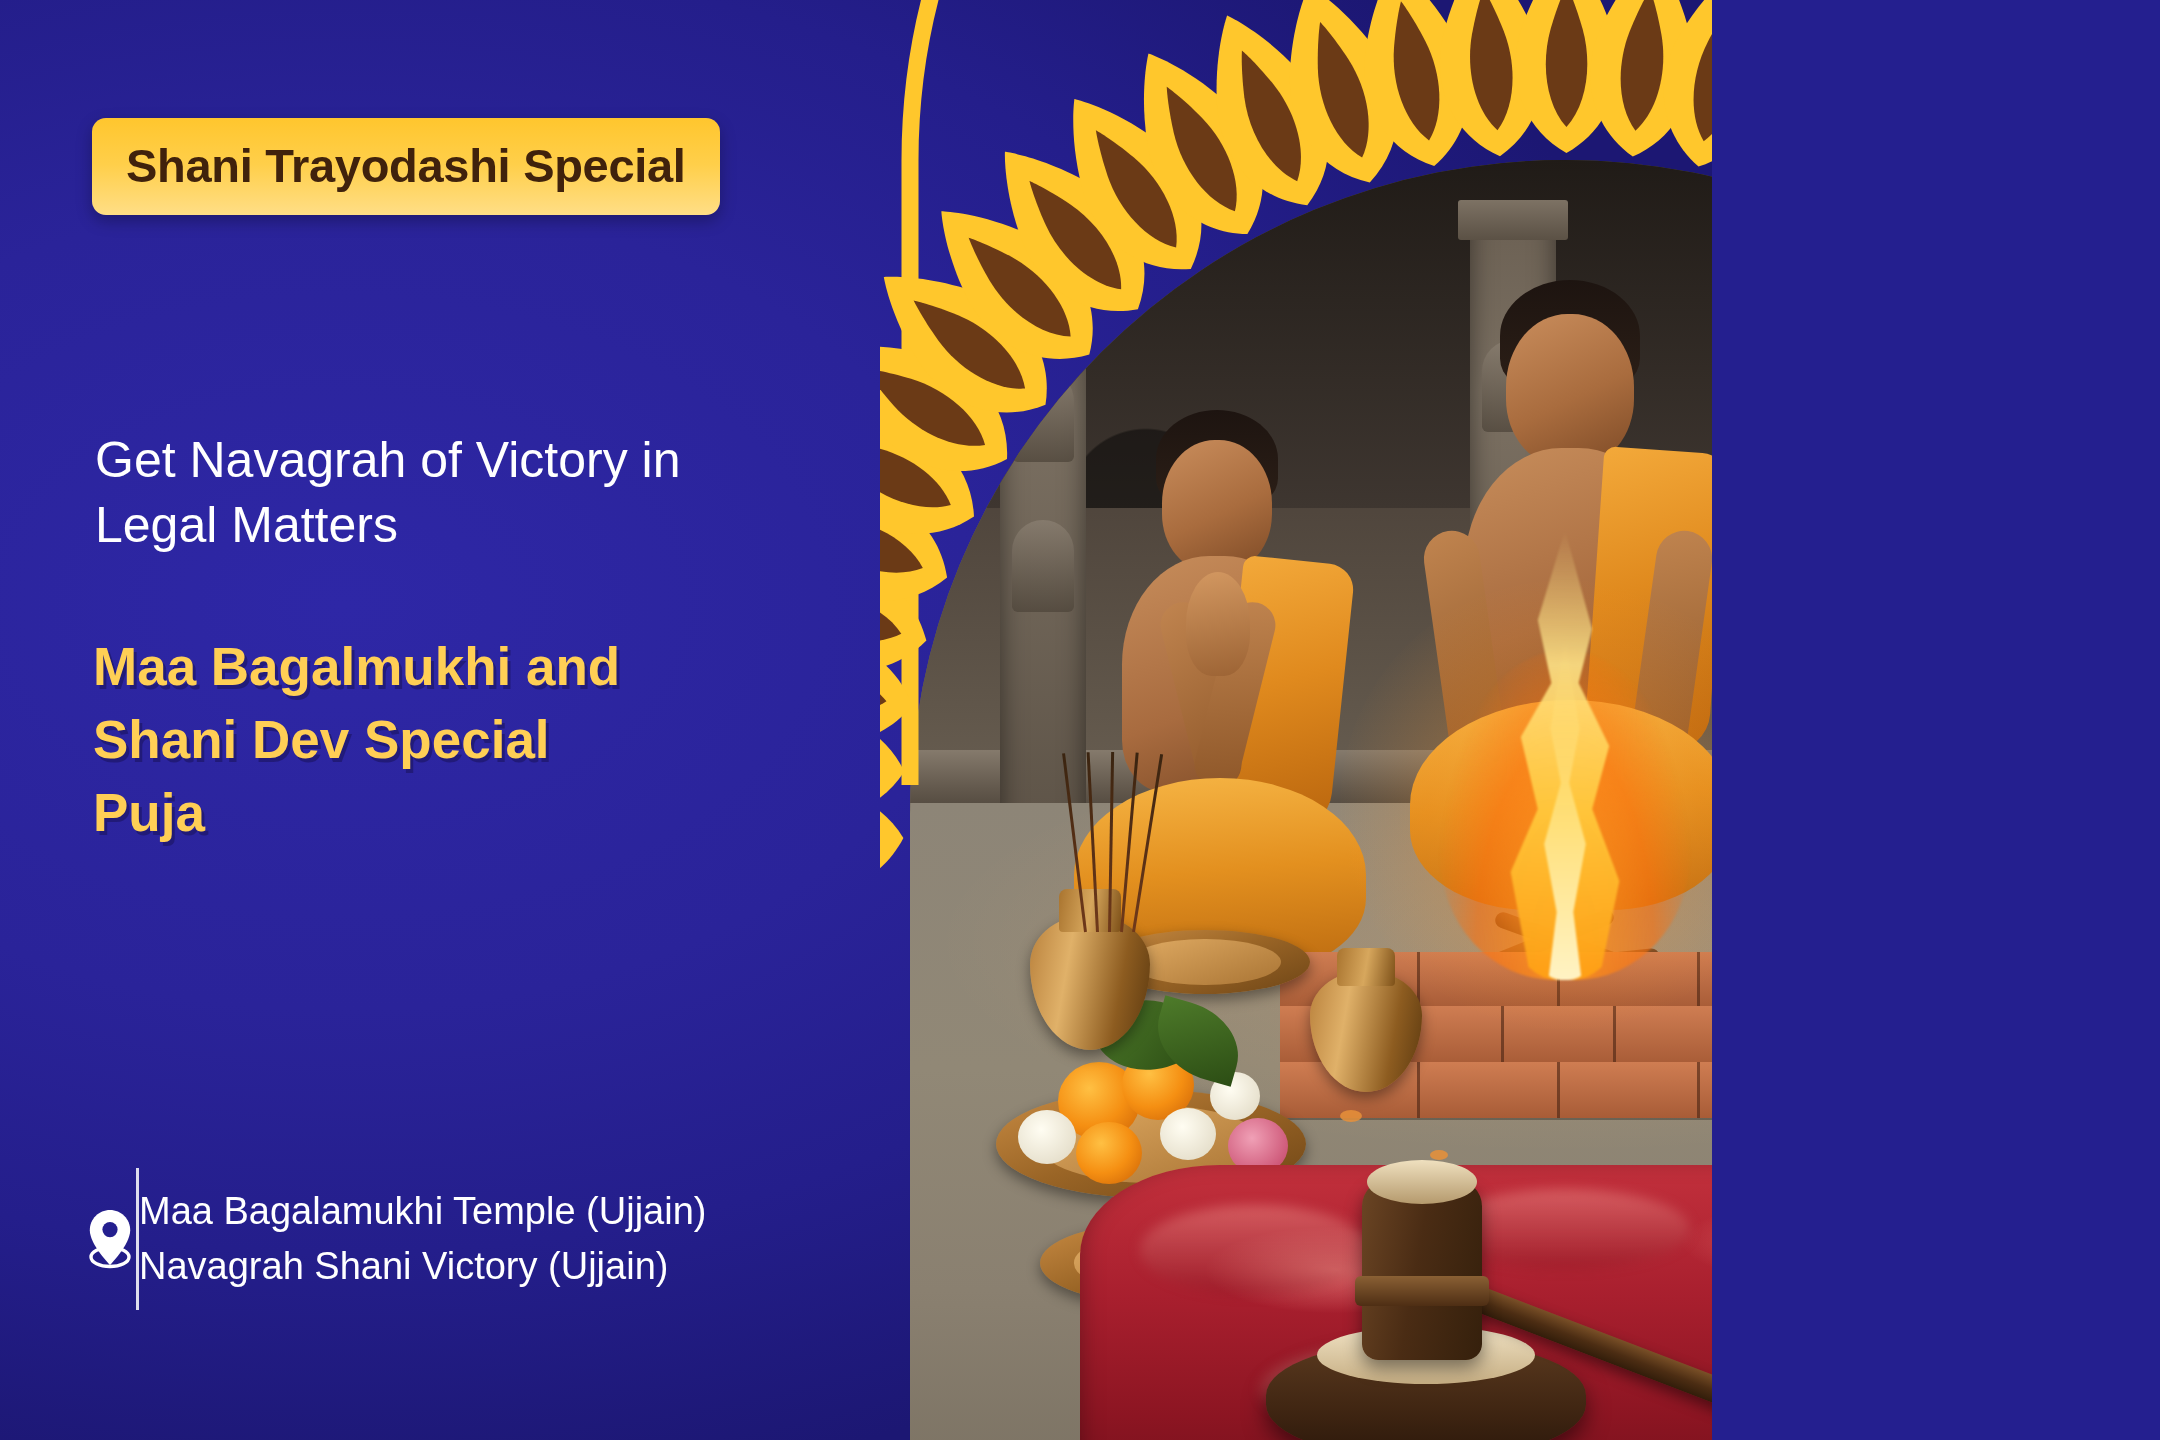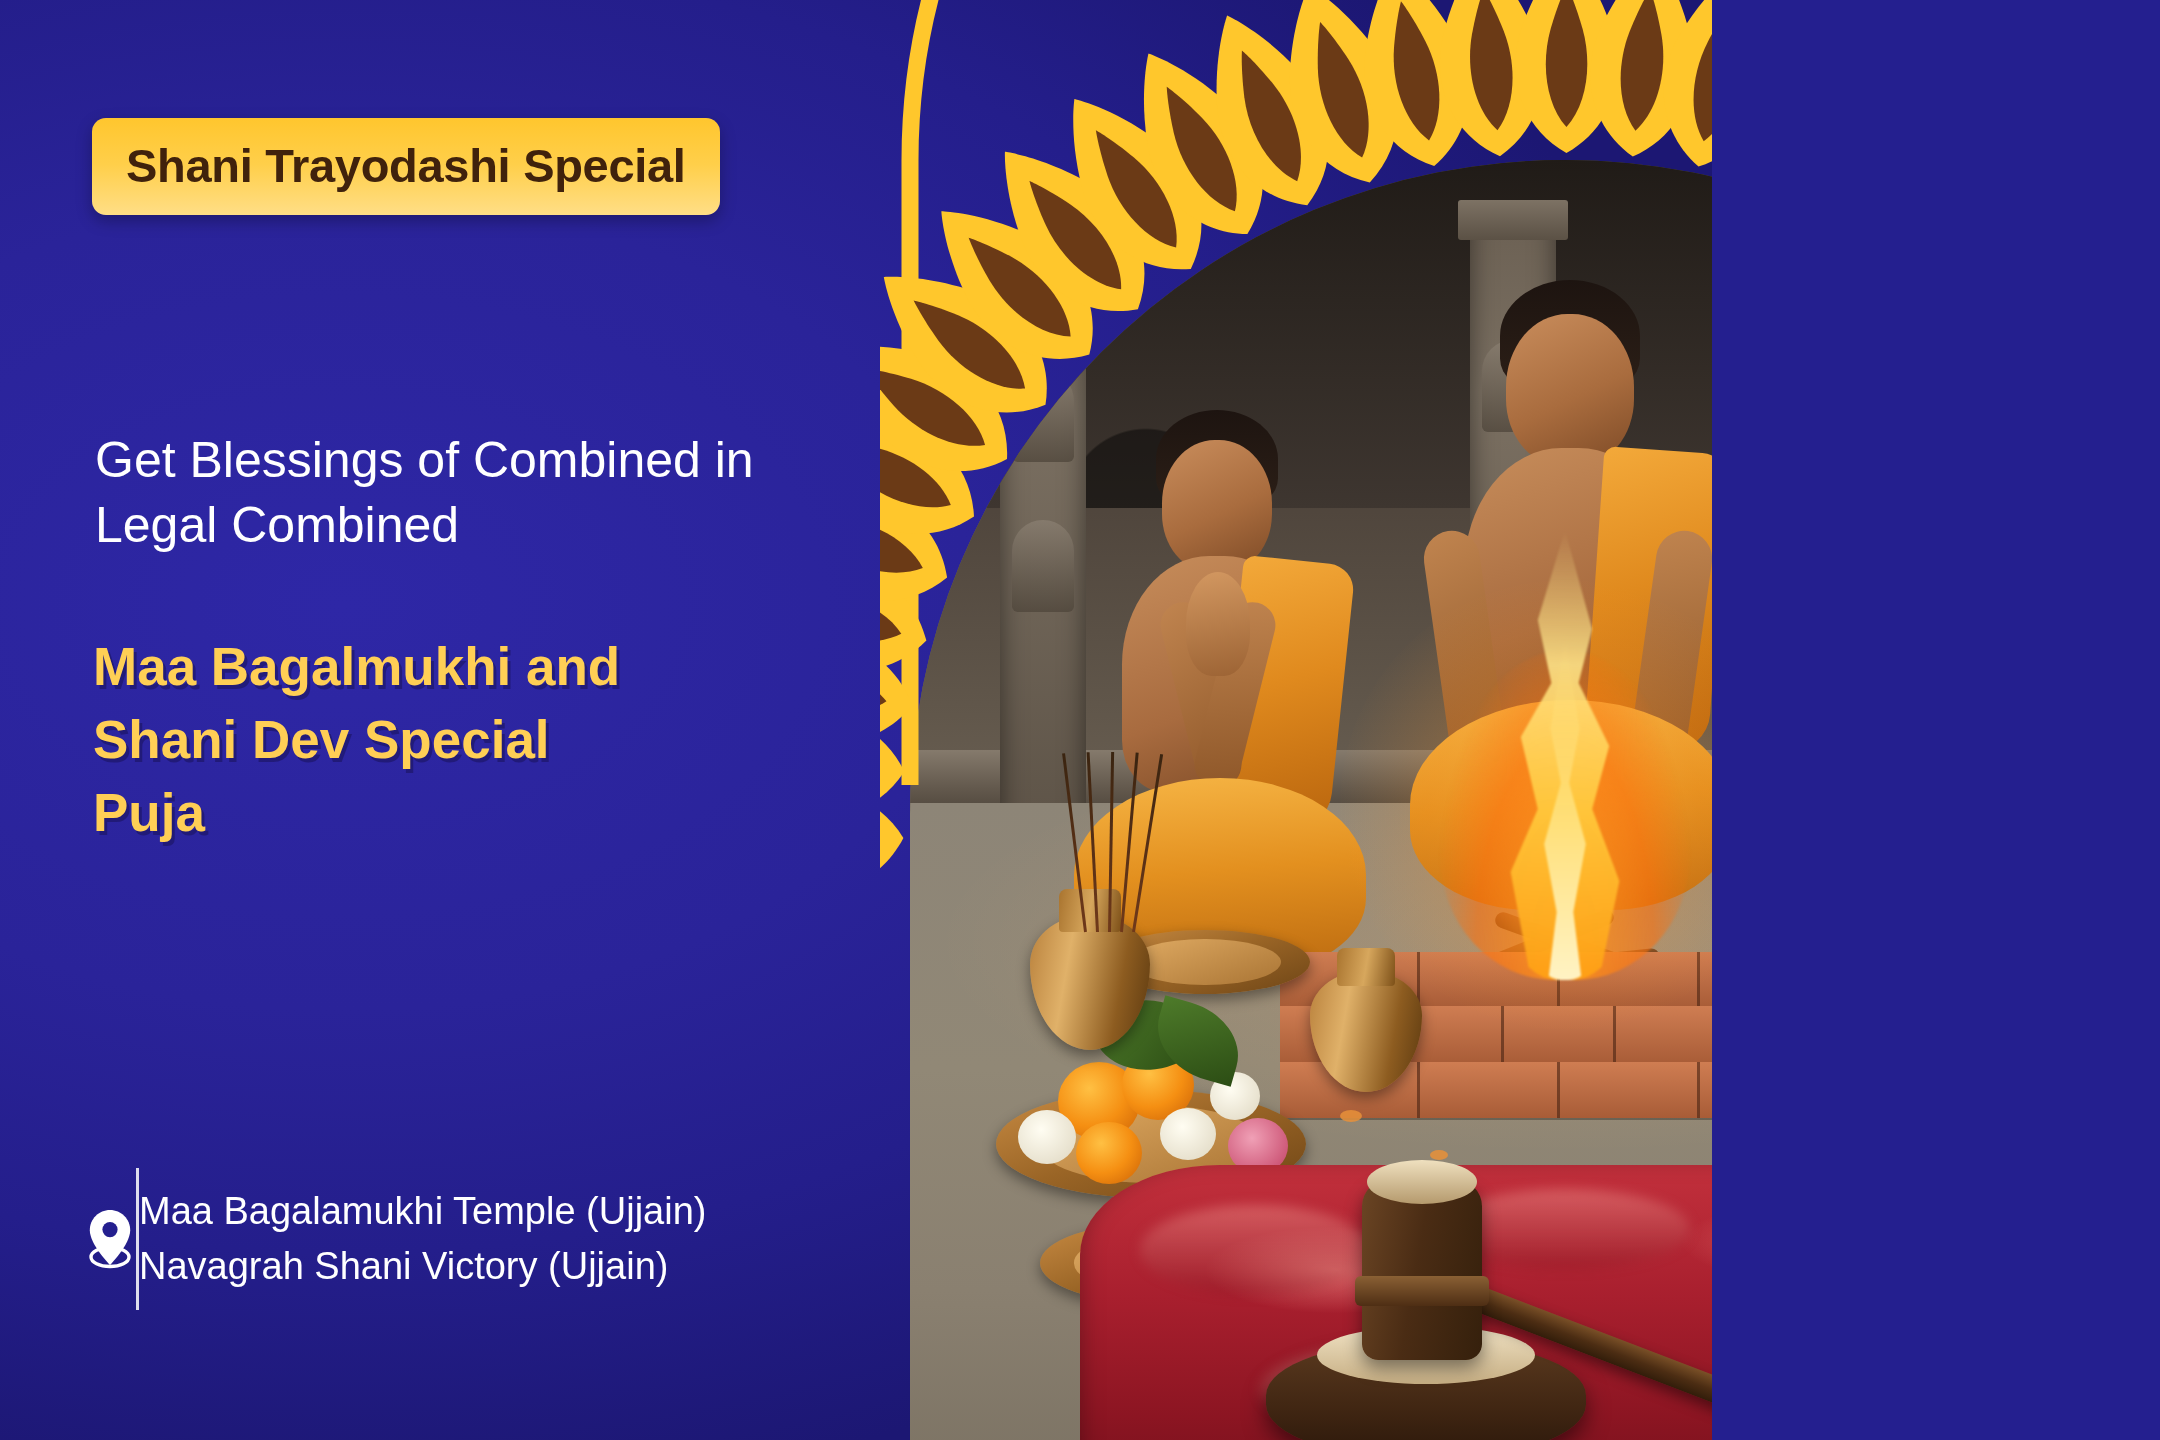--- a/index.html
+++ b/index.html
@@ -525,22 +525,22 @@
     </svg>
   </div>
 
   <div id="content">
 
     <div id="badge">
       <div id="badge-text">Shani Trayodashi Special</div>
     </div>
 
     <div id="subtitle">
-      <span>Get Blessings of Combined in</span><br>
-      <span>Legal Combined</span>
+      <span>Get Navagrah of Victory in</span><br>
+      <span>Legal Matters</span>
     </div>
 
     <div id="headline">
       <span class="hl">Maa Bagalmukhi and</span>
       <span class="hl">Shani Dev Special</span>
       <span class="hl">Puja</span>
     </div>
 
     <div id="locwrap">
       <svg id="pin-icon" viewBox="0 0 52 62" aria-hidden="true">

